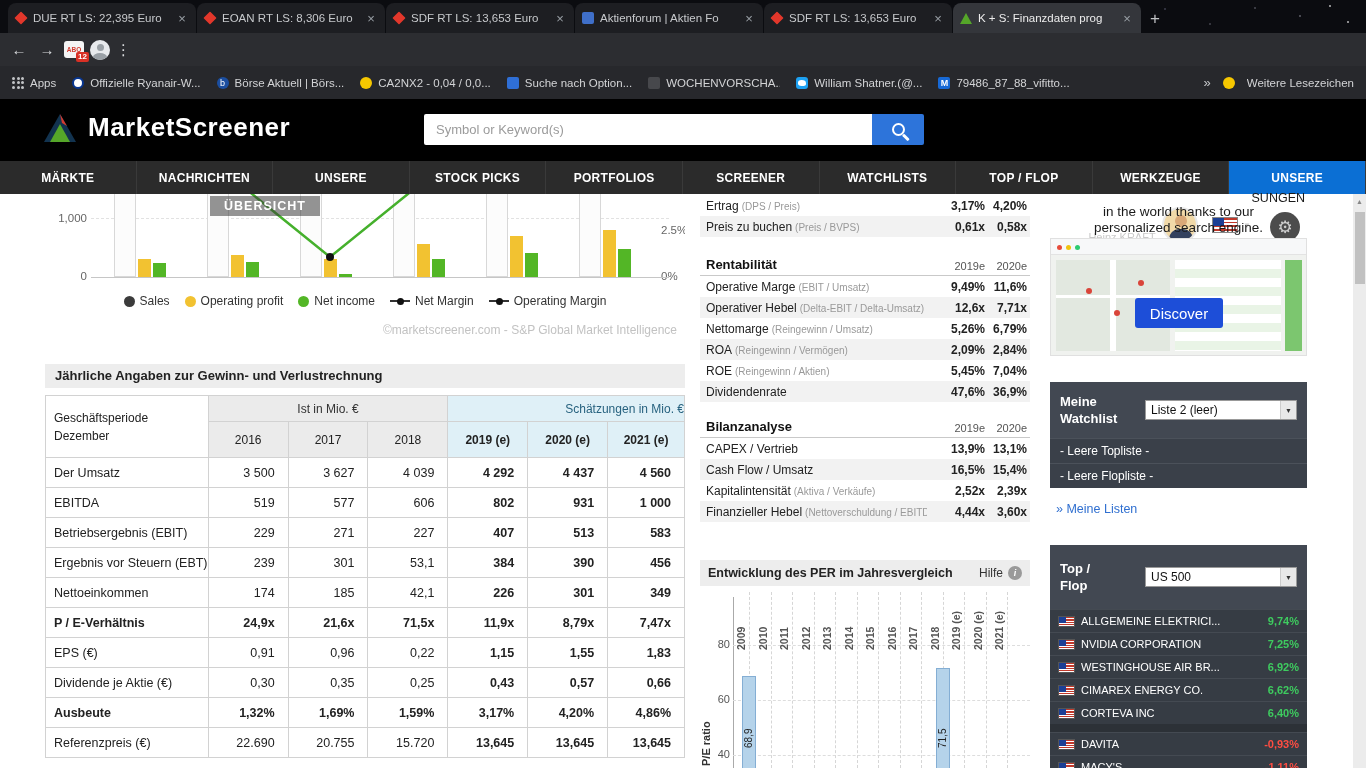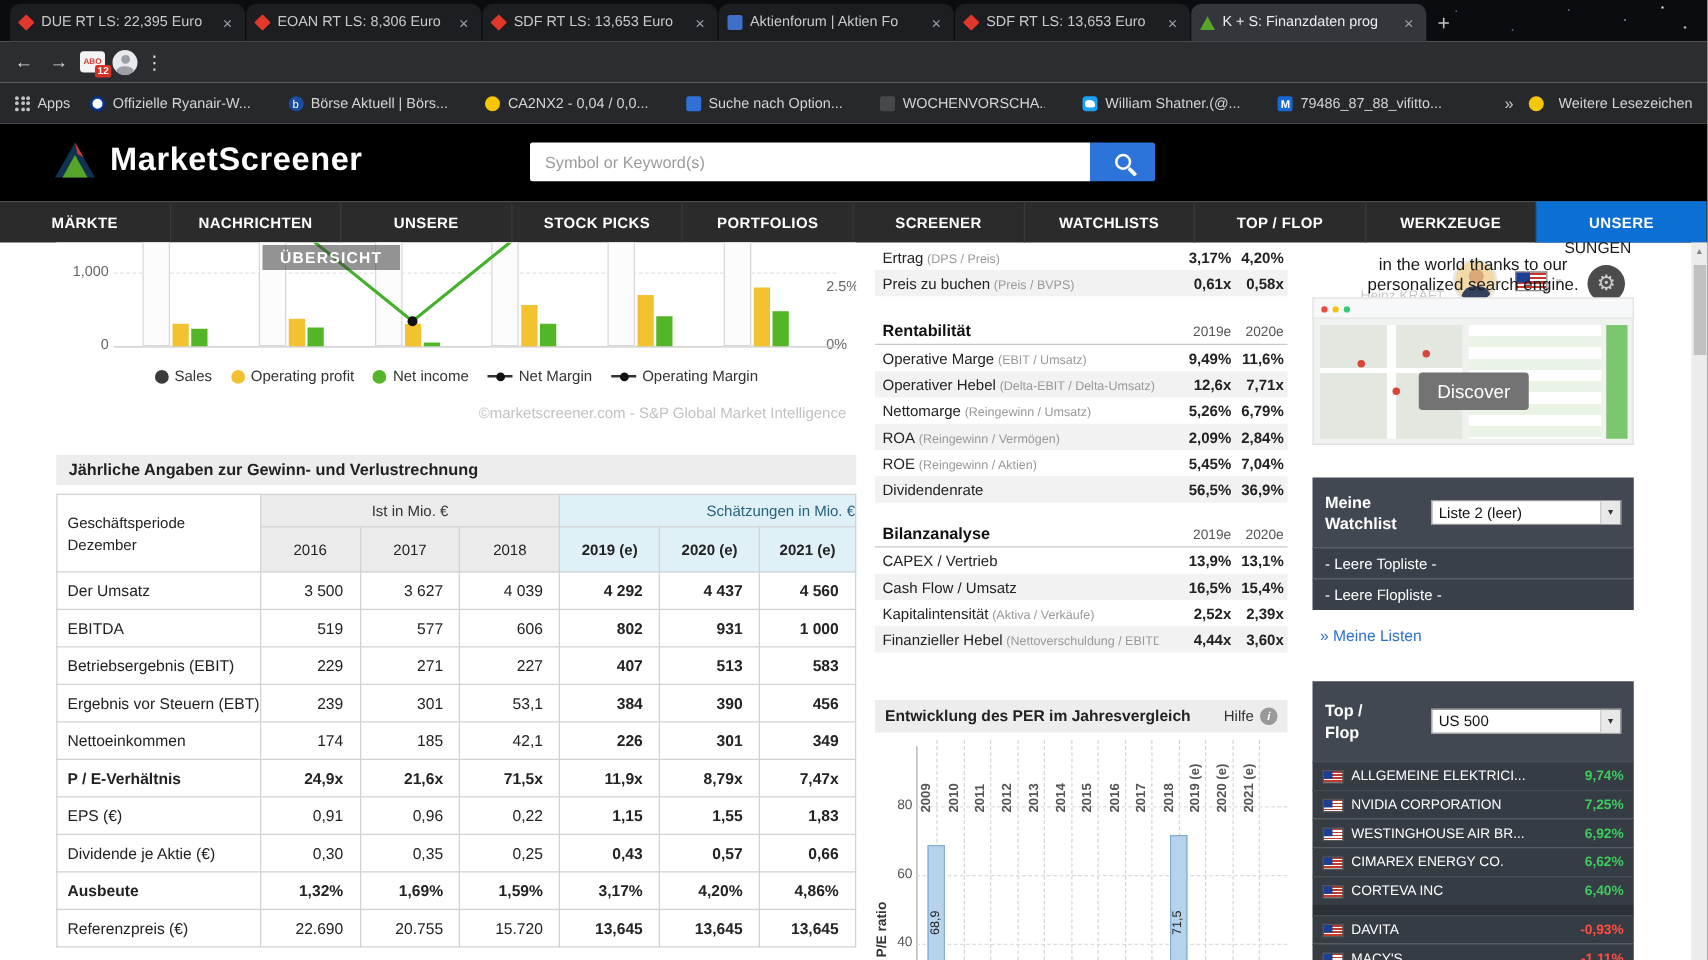--- a/index.html
+++ b/index.html
@@ -188,21 +188,21 @@
   .ad-topbar { position:absolute; left:0; top:0; width:100%; height:16px; background:#f7f8f9; border-bottom:1px solid #e3e3e3; }
   .ad-topbar::after { content:''; position:absolute; left:6px; top:6px; width:5px; height:5px; border-radius:50%;
     background:#e74c3c; box-shadow:9px 0 0 #f1c40f, 18px 0 0 #2ecc71; }
   .ad-map { position:absolute; left:5px; top:21px; width:114px; height:91px; background:#e2e8e0;
     background-image:linear-gradient(90deg,transparent 47%,#fff 47% 53%,transparent 53%),
                      linear-gradient(0deg,transparent 58%,#fff 58% 62%,transparent 62%); }
   .ad-map::after { content:''; position:absolute; left:30px; top:28px; width:6px; height:6px; border-radius:50%;
     background:#d9453a; box-shadow:28px 22px 0 #d9453a, 52px -8px 0 #d9453a; }
   .ad-list { position:absolute; left:124px; top:21px; width:106px; height:91px; background:repeating-linear-gradient(180deg,#fff 0 9px,#e9f4e6 9px 18px); }
   .ad-green { position:absolute; right:4px; top:21px; width:17px; height:91px; background:#7cc66f; }
-  .discover-btn { position:absolute; left:84px; top:59px; width:88px; height:30px; background:#737373; color:#fff;
+  .discover-btn { position:absolute; left:84px; top:59px; width:88px; height:30px; background:#1d4ed8; color:#fff;
     border-radius:3px; font-size:15px; display:flex; align-items:center; justify-content:center; z-index:2; }
 
   .wl-box { position:absolute; left:1050px; top:382px; width:257px; }
   .dark-head { height:56px; background:#424852; display:flex; align-items:center; justify-content:space-between; padding:0 10px; }
   .dark-head-title { color:#fff; font-weight:bold; font-size:13px; line-height:17px; }
   .sel { background:#fff; border:1px solid #999; height:20px; display:flex; align-items:center; font-size:12px;
     color:#111; width:152px; flex:none; }
   .sel-text { flex:1; padding-left:5px; white-space:nowrap; overflow:hidden; }
   .sel-arrow { width:16px; height:100%; display:flex; align-items:center; justify-content:center; font-size:7px;
     color:#333; border-left:1px solid #ccc; background:#e8e8e8; }
@@ -294,21 +294,21 @@
           <i></i>
           <i></i>
           <i></i>
           <i></i>
           <i></i>
           <i></i>
           <i></i>
         </span>
       <span class="bm-label">Apps</span>
     </div>
-    <div style="display:flex;align-items:flex-end;gap:30px;">
+    <div style="display:flex;align-items:flex-end;gap:16px;">
 
         <div class="bm" style="--i: 0;">
           <span class="bm-fav bm-ryanair"></span>
           <span class="bm-label">Offizielle Ryanair-W...</span>
         </div>
 
         <div class="bm" style="--i: 1;">
           <span class="bm-fav bm-boerse"></span>
           <span class="bm-label">Börse Aktuell | Börs...</span>
         </div>
@@ -670,21 +670,21 @@
         </div>
 
         <div class="ratio-row" style="--i: 4;">
           <span class="r-label"><span>ROE</span><span class="r-sub">(Reingewinn / Aktien)</span></span>
           <span class="r-v">5,45%</span>
           <span class="r-v2">7,04%</span>
         </div>
 
         <div class="ratio-row" style="--i: 5;">
           <span class="r-label"><span>Dividendenrate</span><span class="r-sub"></span></span>
-          <span class="r-v">56,5%</span>
+          <span class="r-v">47,6%</span>
           <span class="r-v2">36,9%</span>
         </div>
       </div>
   </div>
 
   <div class="ratio-sec" style="left:700px;top:414px;">
     <div class="sec-head">
       <span class="sec-title">Bilanzanalyse</span>
       <span class="sec-col">2019e</span>
       <span class="sec-col2">2020e</span>

